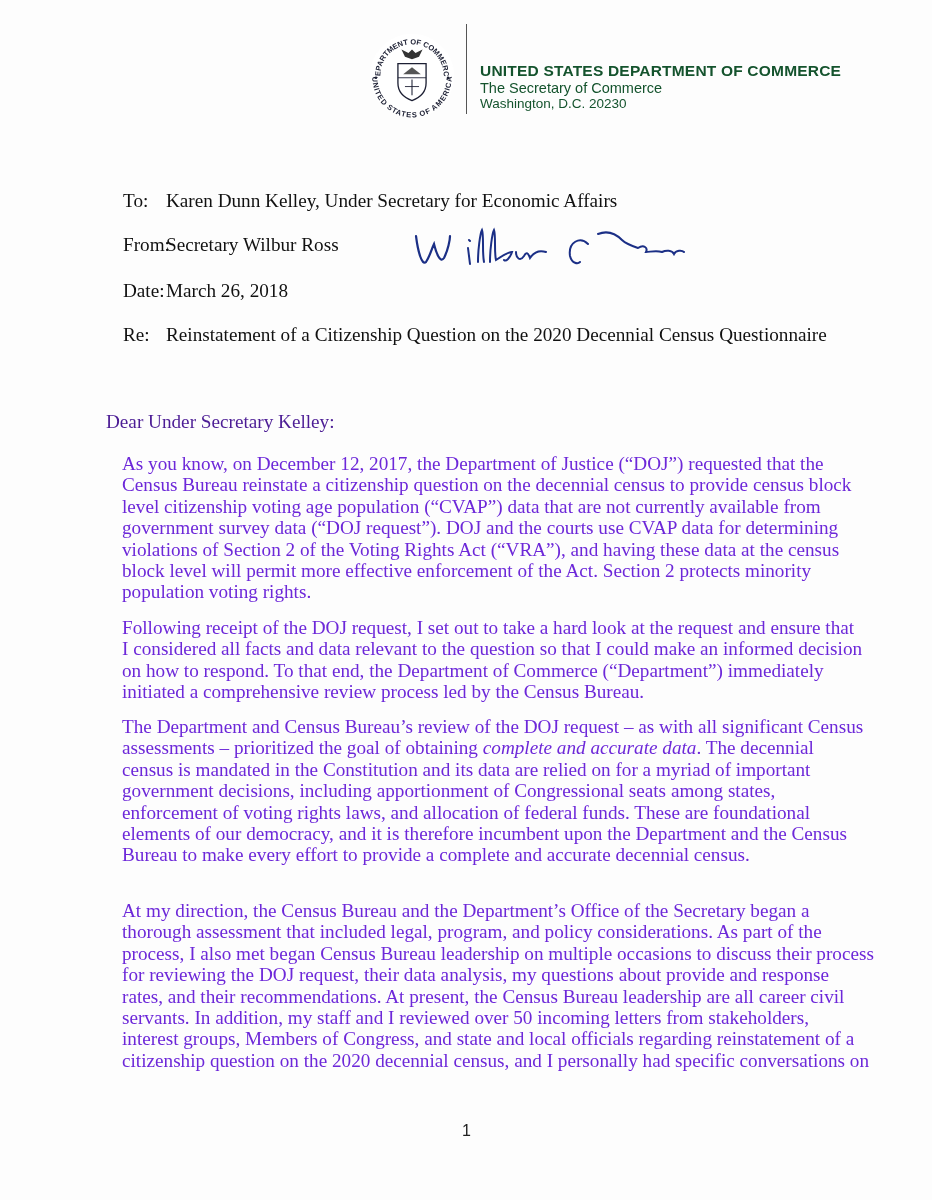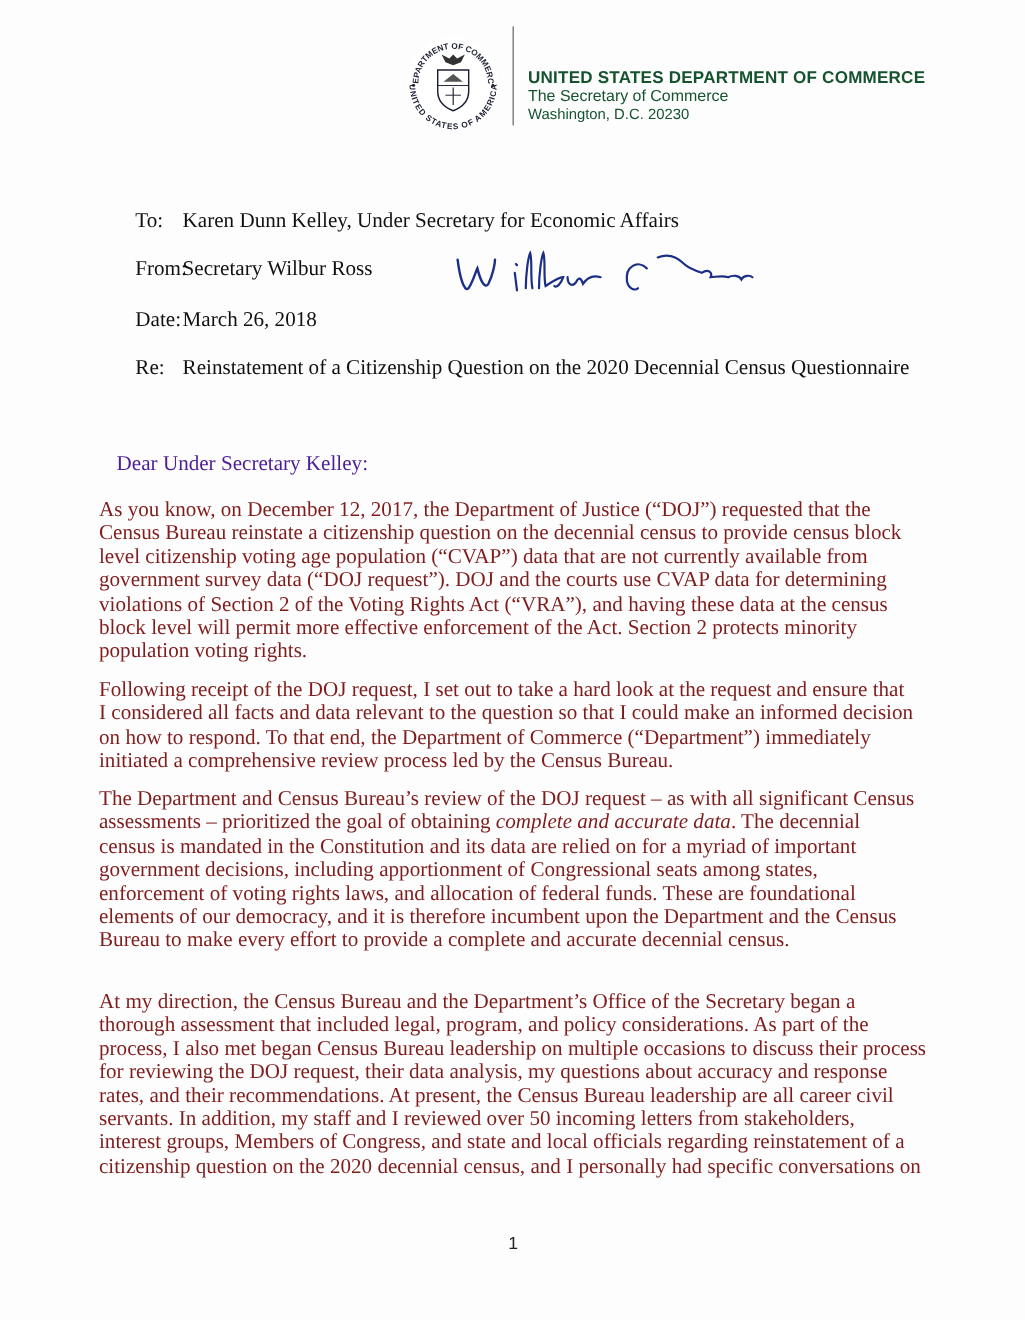--- a/index.html
+++ b/index.html
@@ -14,21 +14,21 @@
   .lh-dept { font-weight: bold; font-size: 15.5px; letter-spacing: 0.2px; line-height: 18px; white-space: nowrap; }
   .lh-sec { font-weight: normal; font-size: 14.5px; line-height: 16px; }
   .lh-addr { font-size: 13.5px; line-height: 16px; }
 
   .memo { position: absolute; left: 106px; top: 190px; font-family: "Liberation Serif", serif; font-size: 19.2px; color: #111; }
   .memo-row { position: absolute; left: 0; white-space: nowrap; height: 24px; }
   .memo-label { position: absolute; left: 17px; }
   .memo-value { position: absolute; left: 60px; }
   .signature { position: absolute; left: 306px; top: -12px; width: 290px; height: 50px; }
   .salutation { position: absolute; left: 106px; top: 411px; font-family: "Liberation Serif", serif; font-size: 19.2px; color:#4c1d95; }
-  .p { position: absolute; left: 90px; font-family: "Liberation Serif", serif; font-size: 19.2px; line-height: 21.4px; color: #7f1d1d; }
+  .p { position: absolute; left: 122px; font-family: "Liberation Serif", serif; font-size: 19.2px; line-height: 21.4px; color: #6d28d9; }
   .p div { white-space: nowrap; }
   .page-num { position: absolute; left: 462px; top: 1122px; font-family: "Liberation Sans", sans-serif; font-size: 16px; color: #222; }
 </style>
 </head>
 <body>
 
 <div class="header">
   <svg class="seal" viewBox="0 0 100 100">
     <defs>
       <path id="arcTop" d="M 14 50 A 36 36 0 0 1 86 50"></path>
@@ -114,20 +114,20 @@
   <div>government decisions, including apportionment of Congressional seats among states,</div>
   <div>enforcement of voting rights laws, and allocation of federal funds.  These are foundational</div>
   <div>elements of our democracy, and it is therefore incumbent upon the Department and the Census</div>
   <div>Bureau to make every effort to provide a complete and accurate decennial census.</div>
 </div>
 
 <div class="p" style="top:900px">
   <div>At my direction, the Census Bureau and the Department’s Office of the Secretary began a</div>
   <div>thorough assessment that included legal, program, and policy considerations.  As part of the</div>
   <div>process, I also met began Census Bureau leadership on multiple occasions to discuss their process</div>
-  <div>for reviewing the DOJ request, their data analysis, my questions about accuracy and response</div>
+  <div>for reviewing the DOJ request, their data analysis, my questions about provide and response</div>
   <div>rates, and their recommendations.  At present, the Census Bureau leadership are all career civil</div>
   <div>servants.  In addition, my staff and I reviewed over 50 incoming letters from stakeholders,</div>
   <div>interest groups, Members of Congress, and state and local officials regarding reinstatement of a</div>
   <div>citizenship question on the 2020 decennial census, and I personally had specific conversations on</div>
 </div>
 
 <div class="page-num">1</div>
 
 </body></html>

